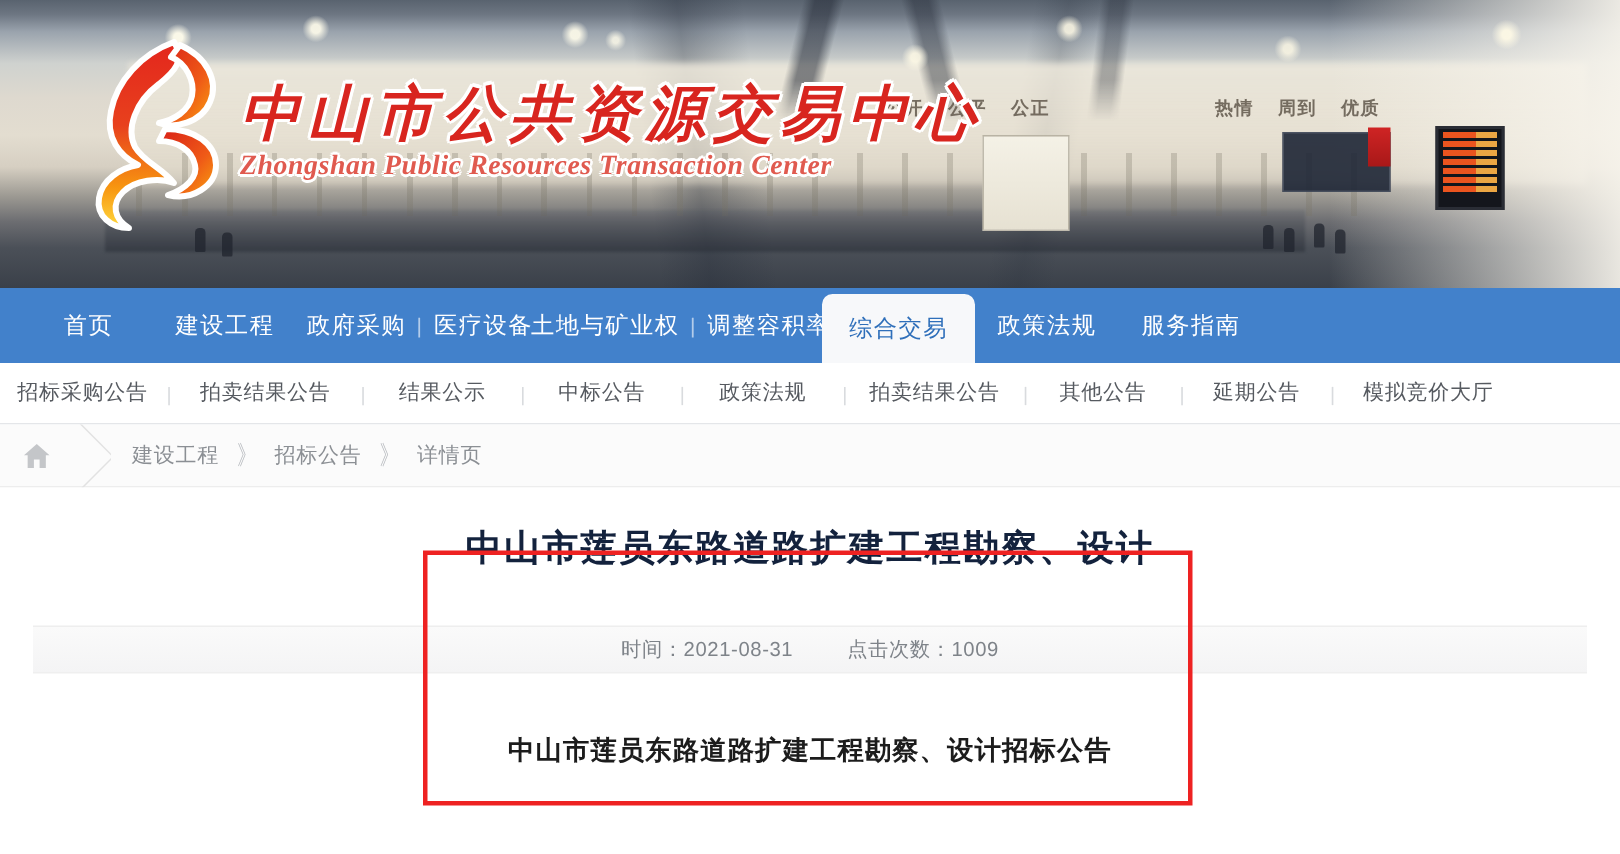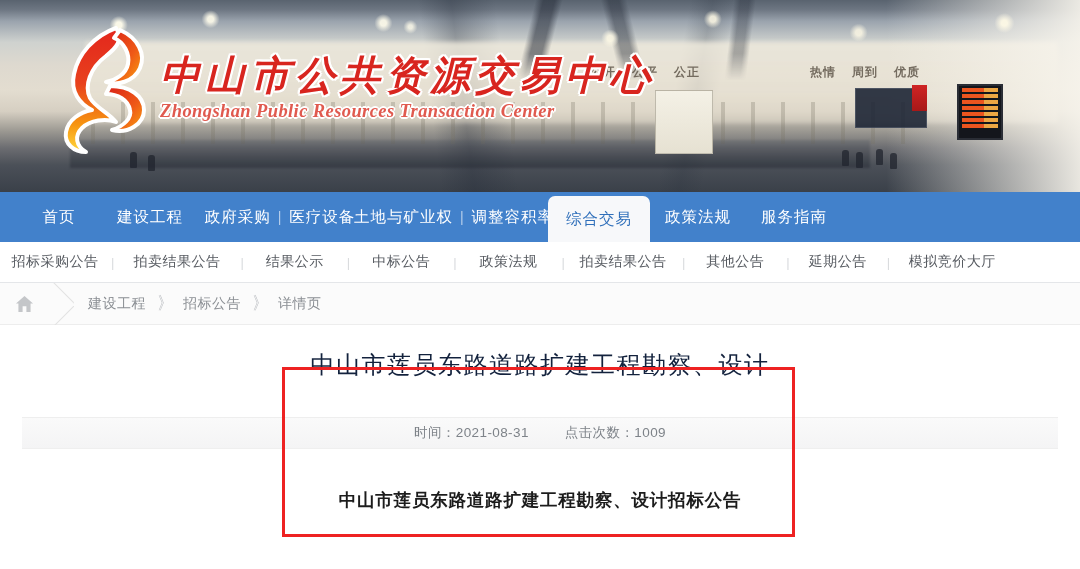--- a/index.html
+++ b/index.html
@@ -352,21 +352,21 @@
     background: #ffffff;
   }
   .art-title {
     position: absolute;
     left: 0;
     right: 0;
     top: 24px;
     text-align: center;
     font-family: "Liberation Sans", "DejaVu Sans", sans-serif;
     font-size: 24px;
-    font-weight: normal;
+    font-weight: bold;
     color: #13223d;
     letter-spacing: 1.5px;
   }
   .meta-bar {
     position: absolute;
     left: 22px;
     right: 22px;
     top: 92px;
     height: 30px;
     background: linear-gradient(to bottom, #fafafa, #f4f4f5);

